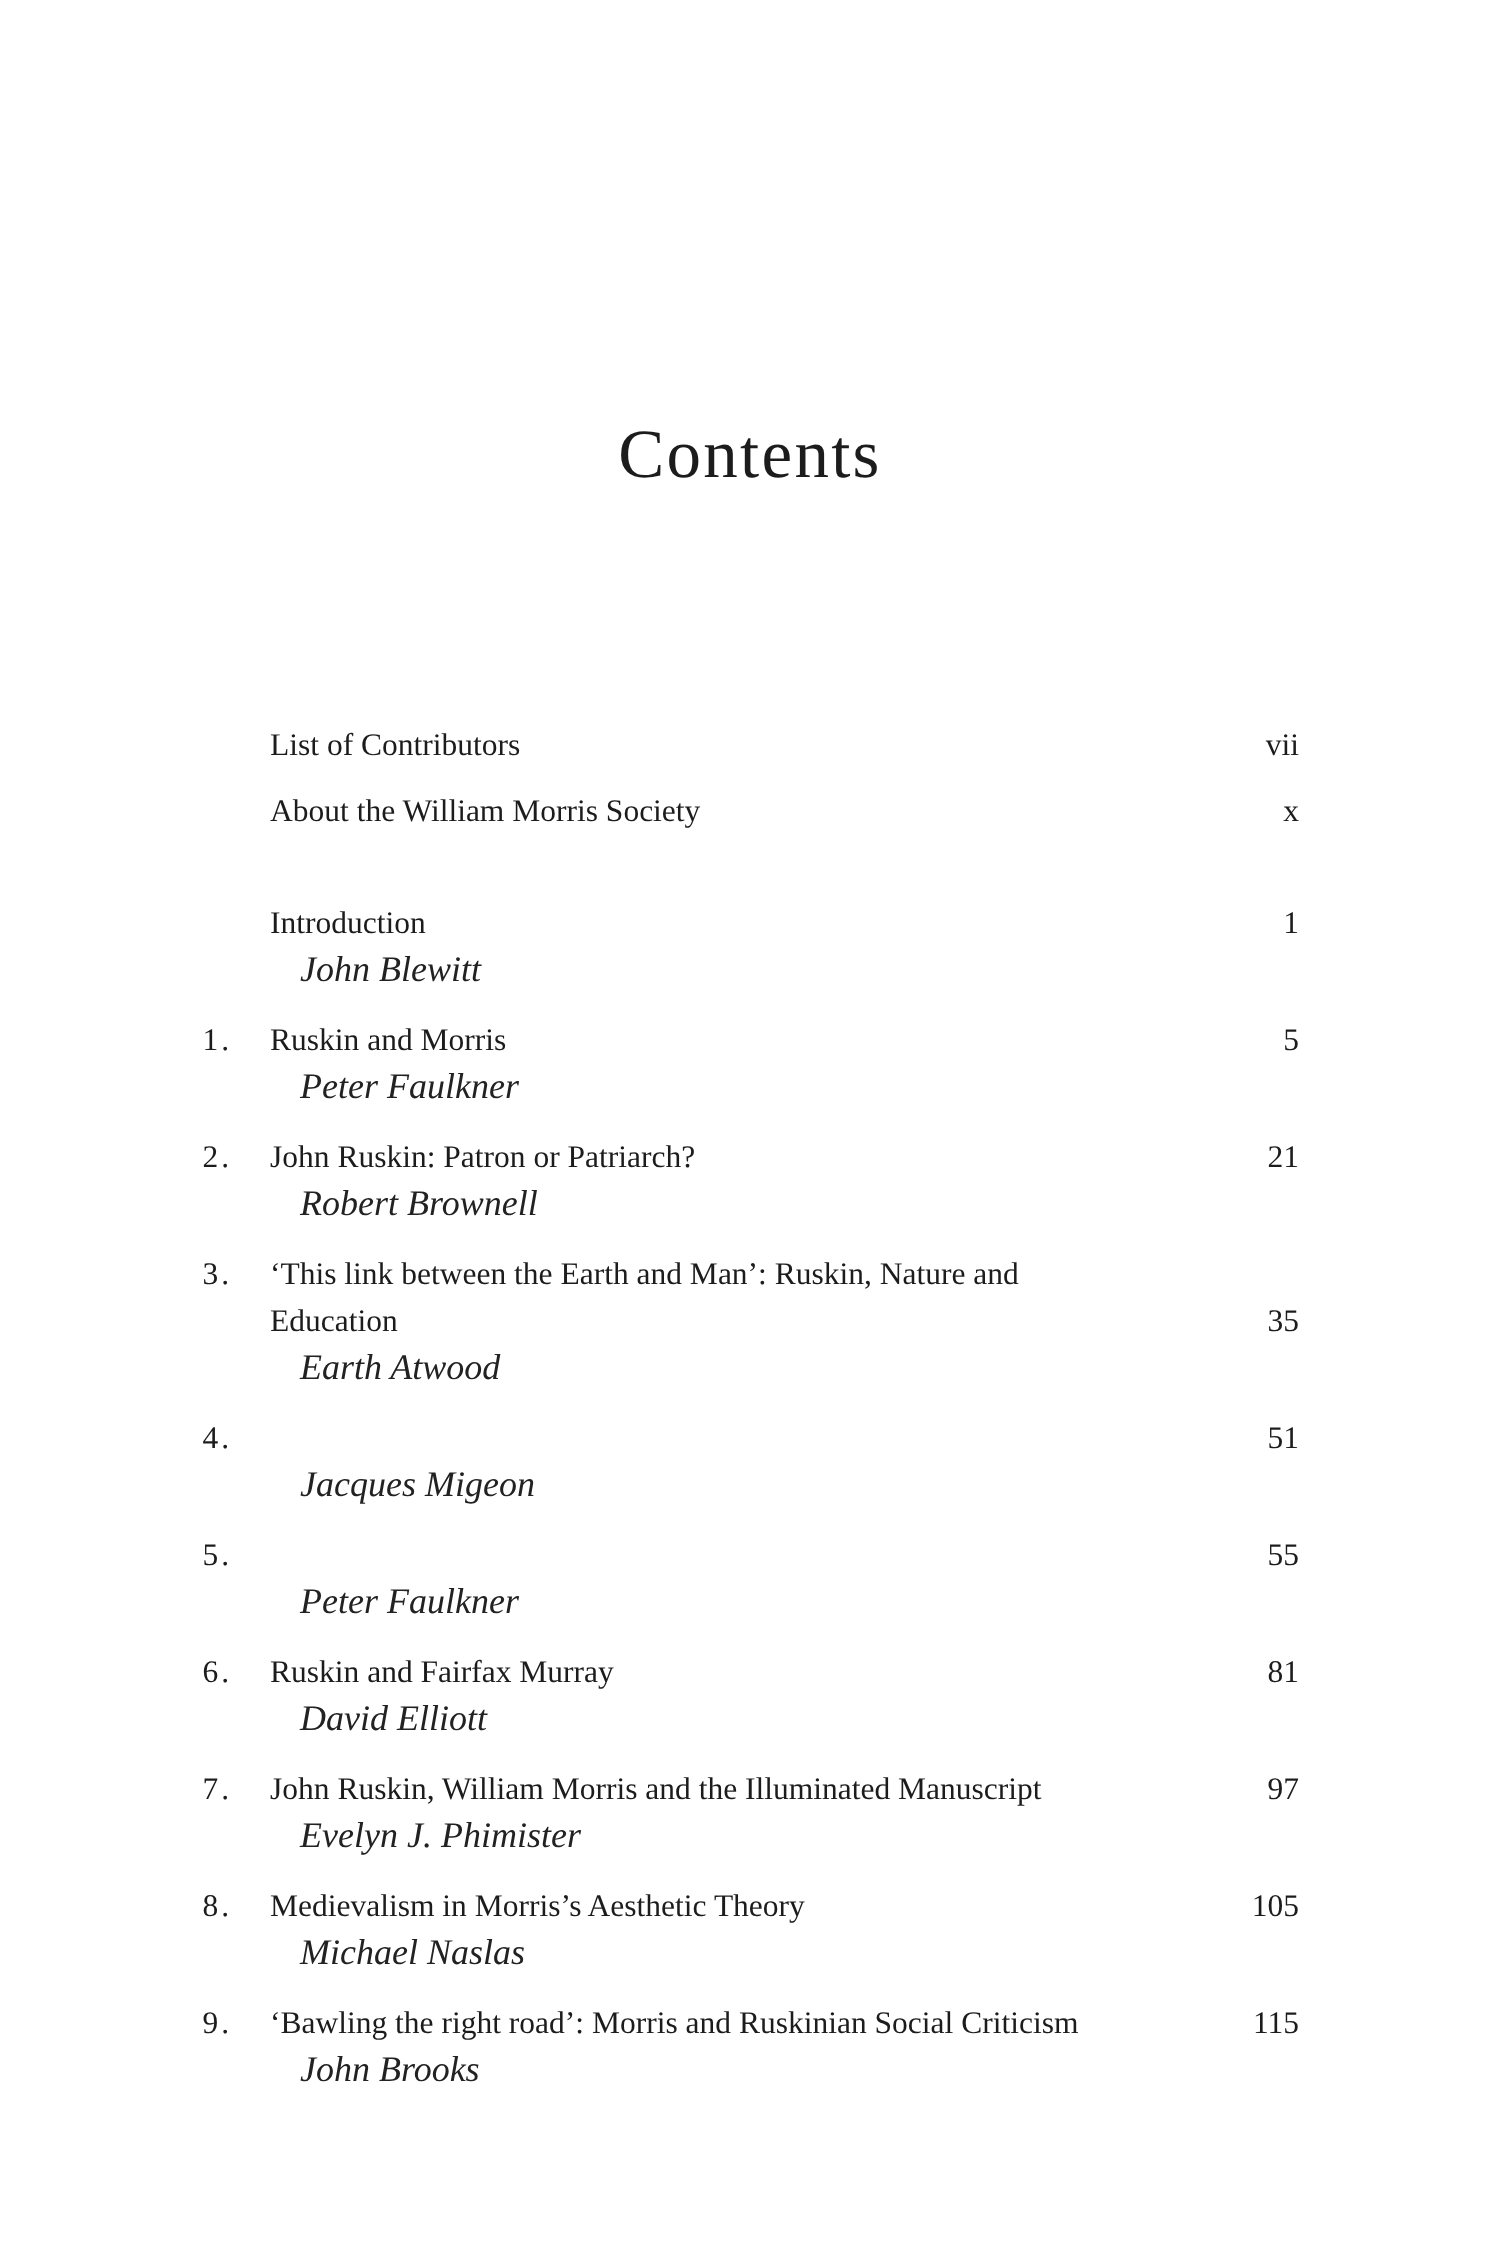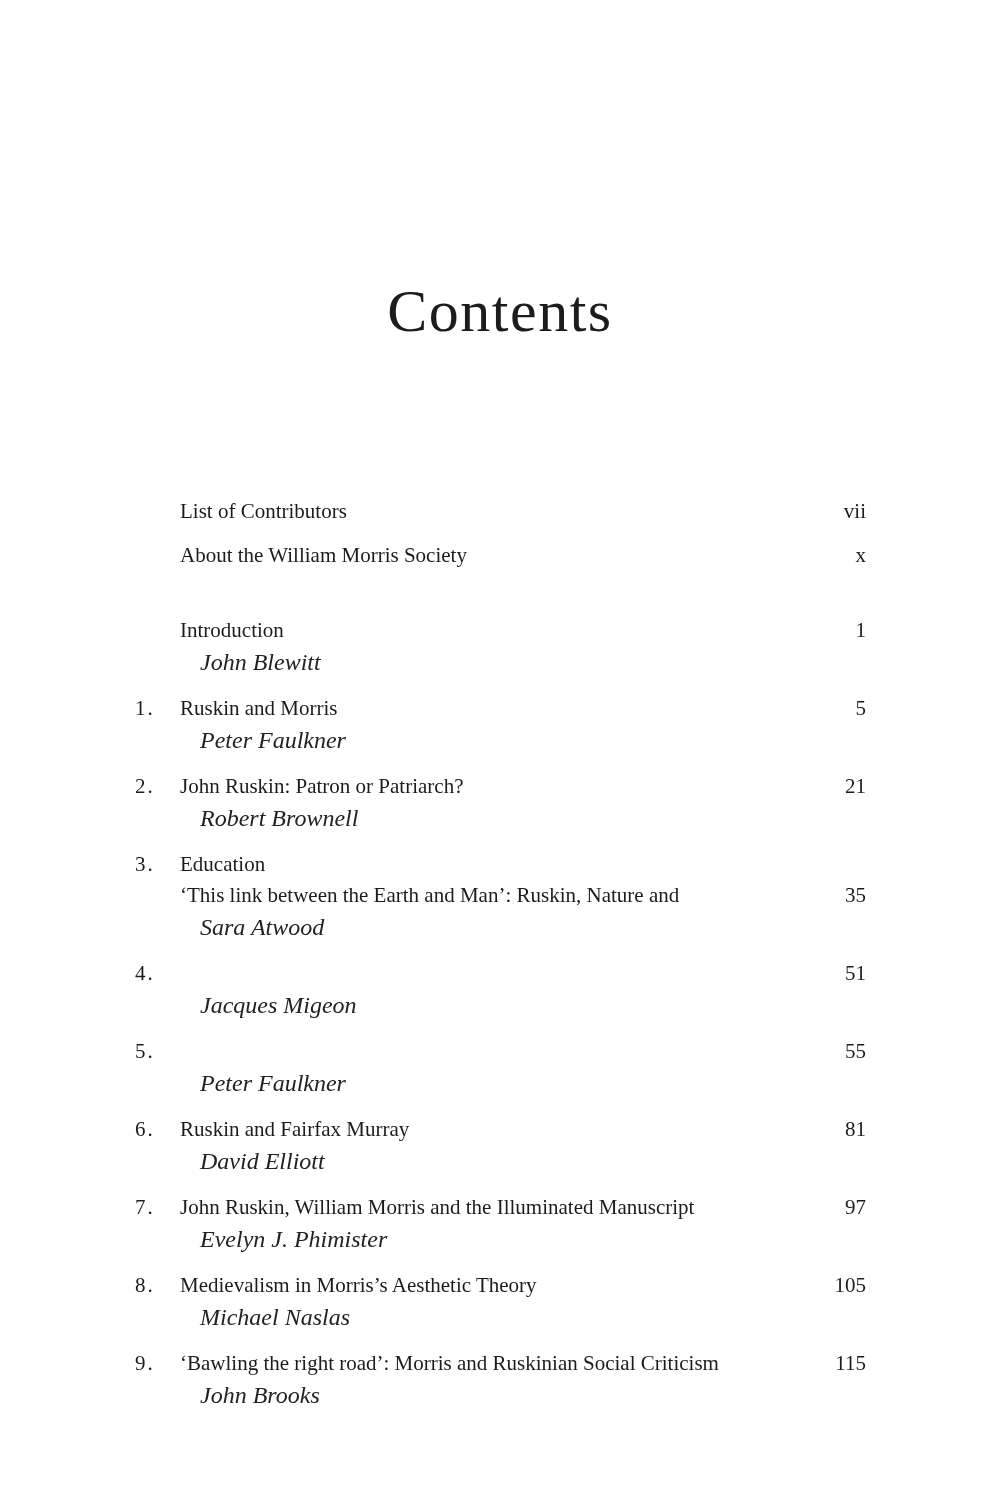--- a/index.html
+++ b/index.html
@@ -13,21 +13,21 @@
     height: 1500px;
     background: #ffffff;
     font-family: "Liberation Serif", serif;
     color: #1c1c1c;
     overflow: hidden;
   }
   .title {
     margin: 0;
     padding-top: 278px;
     text-align: center;
-    font-size: 60px;
+    font-size: 46px;
     line-height: 1.1;
     font-weight: 400;
     letter-spacing: 1.5px;
     color: #1c1c1c;
   }
   .toc {
     margin: 152px 12px 0 135px;
     width: 731px;
     font-size: 21px;
     line-height: 31px;
@@ -113,25 +113,25 @@
         <div class="num">2.</div>
         <div class="title-lines">
           <div class="title-line">John Ruskin: Patron or Patriarch?</div>
         </div>
         <div class="pagenum">21</div>
         <div class="author">Robert Brownell</div>
       </div>
       <div class="toc-row chapter">
         <div class="num">3.</div>
         <div class="title-lines">
+          <div class="title-line">‘This link between the Earth and Man’: Ruskin, Nature and</div>
           <div class="title-line">Education</div>
-          <div class="title-line">‘This link between the Earth and Man’: Ruskin, Nature and</div>
         </div>
         <div class="pagenum">35</div>
-        <div class="author">Sara Atwood</div>
+        <div class="author">Earth Atwood</div>
       </div>
       <div class="toc-row chapter">
         <div class="num">4.</div>
         <div class="pagenum">51</div>
         <div class="author">Jacques Migeon</div>
       </div>
       <div class="toc-row chapter">
         <div class="num">5.</div>
         <div class="pagenum">55</div>
         <div class="author">Peter Faulkner</div>

